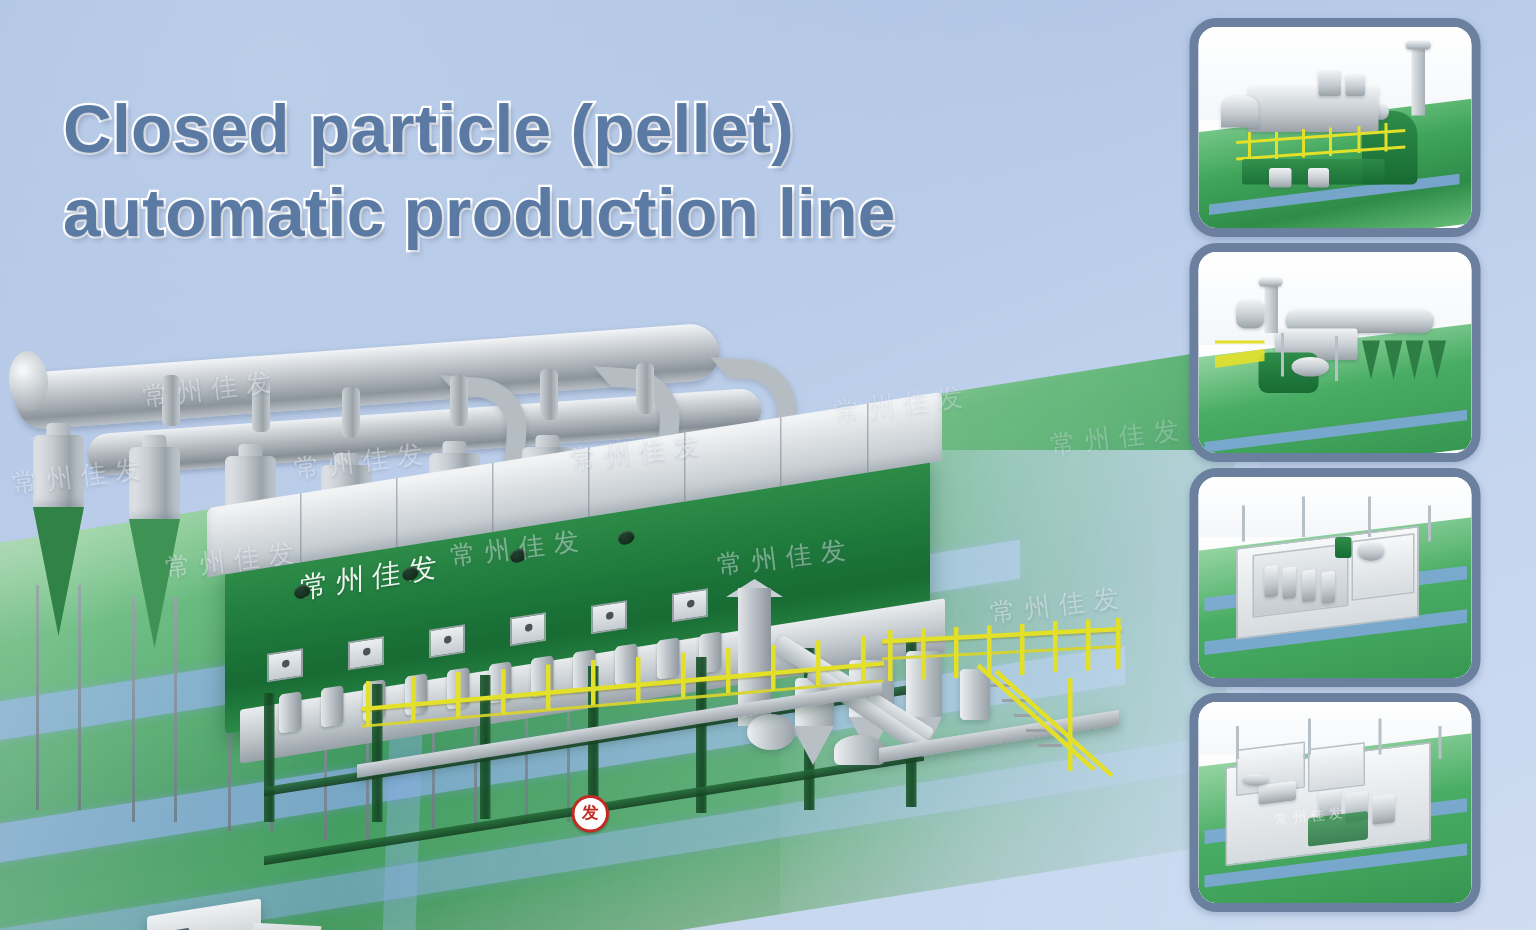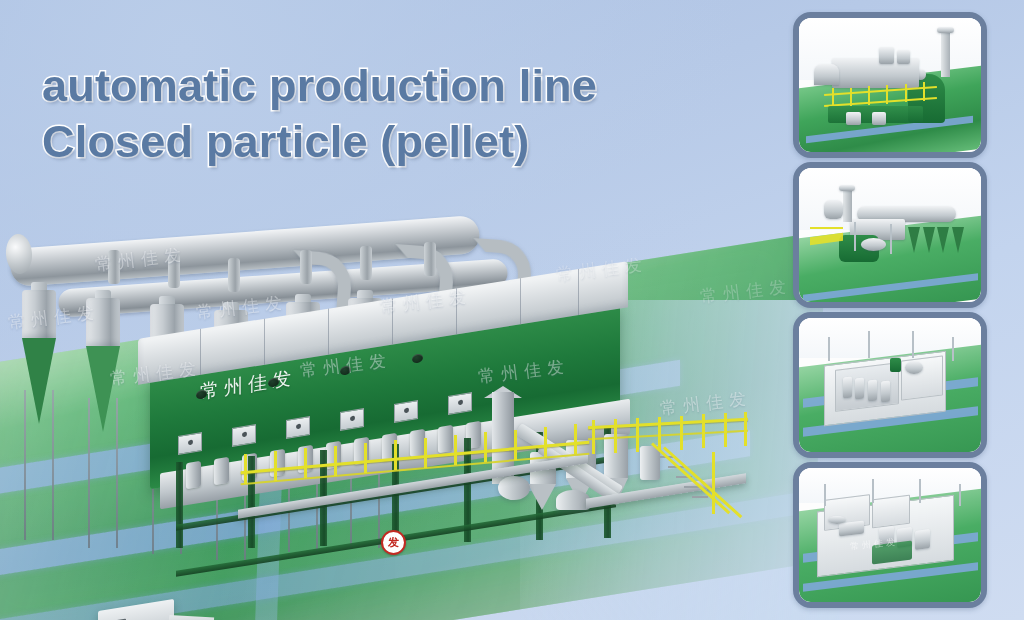--- a/index.html
+++ b/index.html
@@ -505,22 +505,22 @@
   <div class="wm" style="left:196px;top:296px;">常州佳发</div>
   <div class="wm" style="left:380px;top:290px;">常州佳发</div>
   <div class="wm" style="left:110px;top:362px;">常州佳发</div>
   <div class="wm" style="left:300px;top:354px;">常州佳发</div>
   <div class="wm" style="left:478px;top:360px;">常州佳发</div>
   <div class="wm" style="left:660px;top:392px;">常州佳发</div>
   <div class="wm" style="left:556px;top:258px;opacity:.7;">常州佳发</div>
   <div class="wm" style="left:700px;top:280px;opacity:.6;">常州佳发</div>
 
   <div class="title-block">
+    <div class="title-line">Closed particle (pellet)</div>
     <div class="title-line">automatic production line</div>
-    <div class="title-line">Closed particle (pellet)</div>
   </div>
 
   <div class="thumbs">
 
     <div class="thumb">
       <div class="thumb-inner">
         <div class="t-sky"></div>
         <div class="t-floor"></div>
         <div class="t-walk" style="left:4%;bottom:14%;width:92%;"></div>
         <div class="t-green" style="left:60%;top:42%;width:20%;height:36%;border-radius:4px 16px 4px 4px;"></div>

